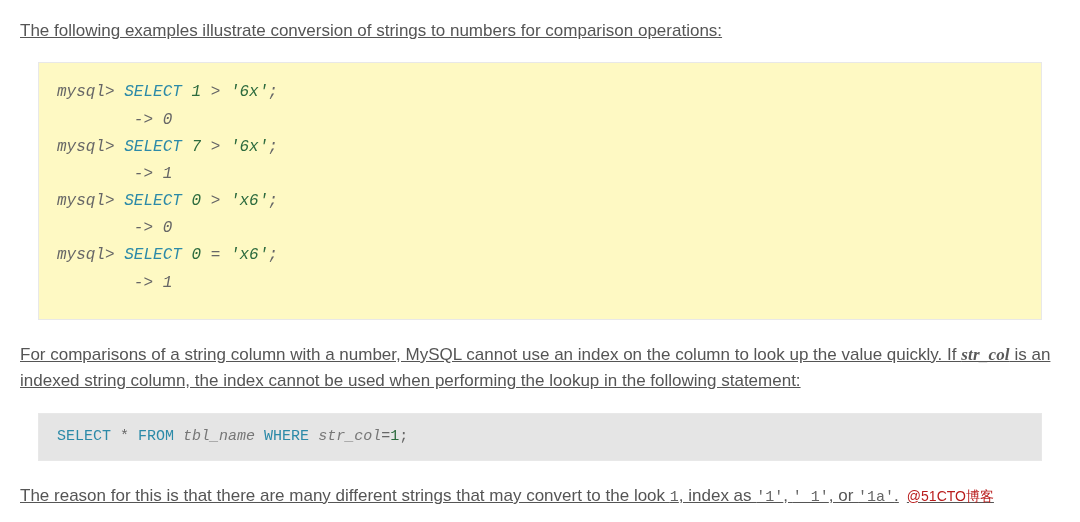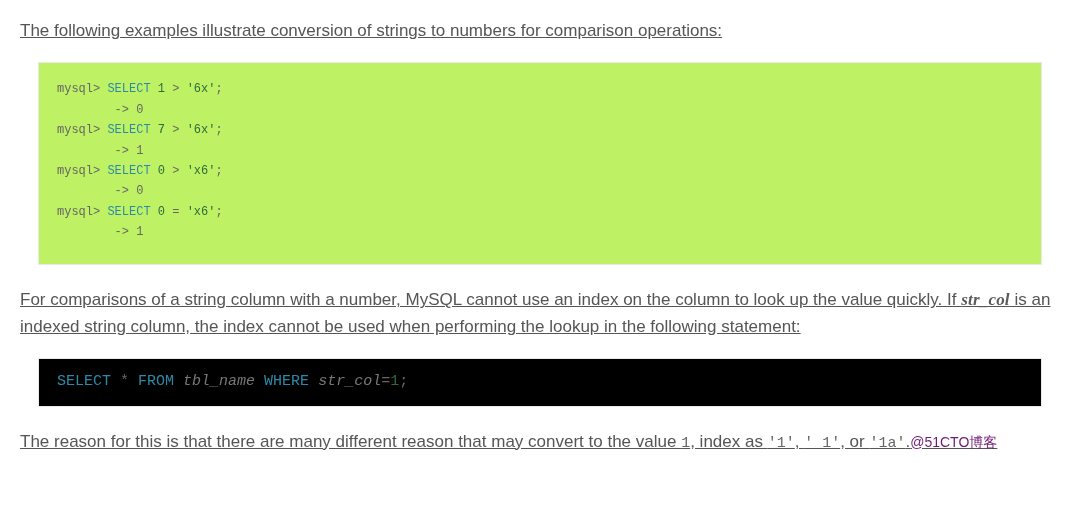--- a/index.html
+++ b/index.html
@@ -12,32 +12,33 @@
       color: #444;
       background: #fff;
       width: 1080px;
     }
     p {
       margin: 0 0 18px 0;
       color: #555;
       text-decoration: underline;
     }
     .codeblock {
-      background: #bef264;
+      background: #fef9c3;
       border: 1px solid #e8e8e8;
       padding: 16px 18px 22px 18px;
       margin: 0 18px 22px 18px;
       font-family: "Consolas", "Monaco", "Courier New", monospace;
-      font-size: 12px;
+      font-size: 16px;
       line-height: 1.7;
       color: #666;
       white-space: pre;
+      font-style: italic;
     }
     .codeblock2 {
-      background: #000000;
+      background: #e5e5e5;
       border: 1px solid #e8e8e8;
       padding: 12px 18px;
       margin: 0 18px 22px 18px;
       font-family: "Consolas", "Monaco", "Courier New", monospace;
       font-size: 15px;
       line-height: 1.5;
       color: #666;
       white-space: pre;
     }
     .kw  { color: #2c8aa8; }
@@ -50,36 +51,36 @@
       color: #666;
     }
     .litcode {
       font-family: Georgia, "Times New Roman", serif;
       font-style: italic;
       font-weight: bold;
       color: #5a5a5a;
       letter-spacing: 0.2px;
     }
     .watermark {
-      color: #701a75;
+      color: #b91c1c;
       font-size: 14px;
-      margin-left: 0;
+      margin-left: 8px;
     }
   </style>
 </head>
 <body>
 
 <p>The following examples illustrate conversion of strings to numbers for comparison operations:</p>
 
 <div class="codeblock"><span>mysql&gt;</span> <span class="kw">SELECT</span> <span class="num">1</span> <span>&gt;</span> <span class="str">'6x'</span><span>;</span>
 <span>        -&gt;</span> <span>0</span>
 <span>mysql&gt;</span> <span class="kw">SELECT</span> <span class="num">7</span> <span>&gt;</span> <span class="str">'6x'</span><span>;</span>
 <span>        -&gt;</span> <span>1</span>
 <span>mysql&gt;</span> <span class="kw">SELECT</span> <span class="num">0</span> <span>&gt;</span> <span class="str">'x6'</span><span>;</span>
 <span>        -&gt;</span> <span>0</span>
 <span>mysql&gt;</span> <span class="kw">SELECT</span> <span class="num">0</span> <span>=</span> <span class="str">'x6'</span><span>;</span>
 <span>        -&gt;</span> <span>1</span></div>
 
 <p><span>For comparisons of a string column with a number, MySQL cannot use an index on the column to look up the value quickly. If </span><span class="litcode">str_col</span><span> is an indexed string column, the index cannot be used when performing the lookup in the following statement:</span></p>
 
 <div class="codeblock2"><span class="kw">SELECT</span><span> * </span><span class="kw">FROM</span><span> </span><span class="ident">tbl_name</span><span> </span><span class="kw">WHERE</span><span> </span><span class="ident">str_col</span><span>=</span><span class="num">1</span><span>;</span></div>
 
-<p style="margin-bottom:4px;"><span>The reason for this is that there are many different reason that may convert to the value </span><code class="inline">1</code><span>, index as </span><code class="inline">'1'</code><span>, </span><code class="inline">' 1'</code><span>, or </span><code class="inline">'1a'</code><span>.</span><span class="watermark">@51CTO博客</span></p>
+<p style="margin-bottom:4px;"><span>The reason for this is that there are many different strings that may convert to the look </span><code class="inline">1</code><span>, index as </span><code class="inline">'1'</code><span>, </span><code class="inline">' 1'</code><span>, or </span><code class="inline">'1a'</code><span>.</span><span class="watermark">@51CTO博客</span></p>
 
 </body></html>

